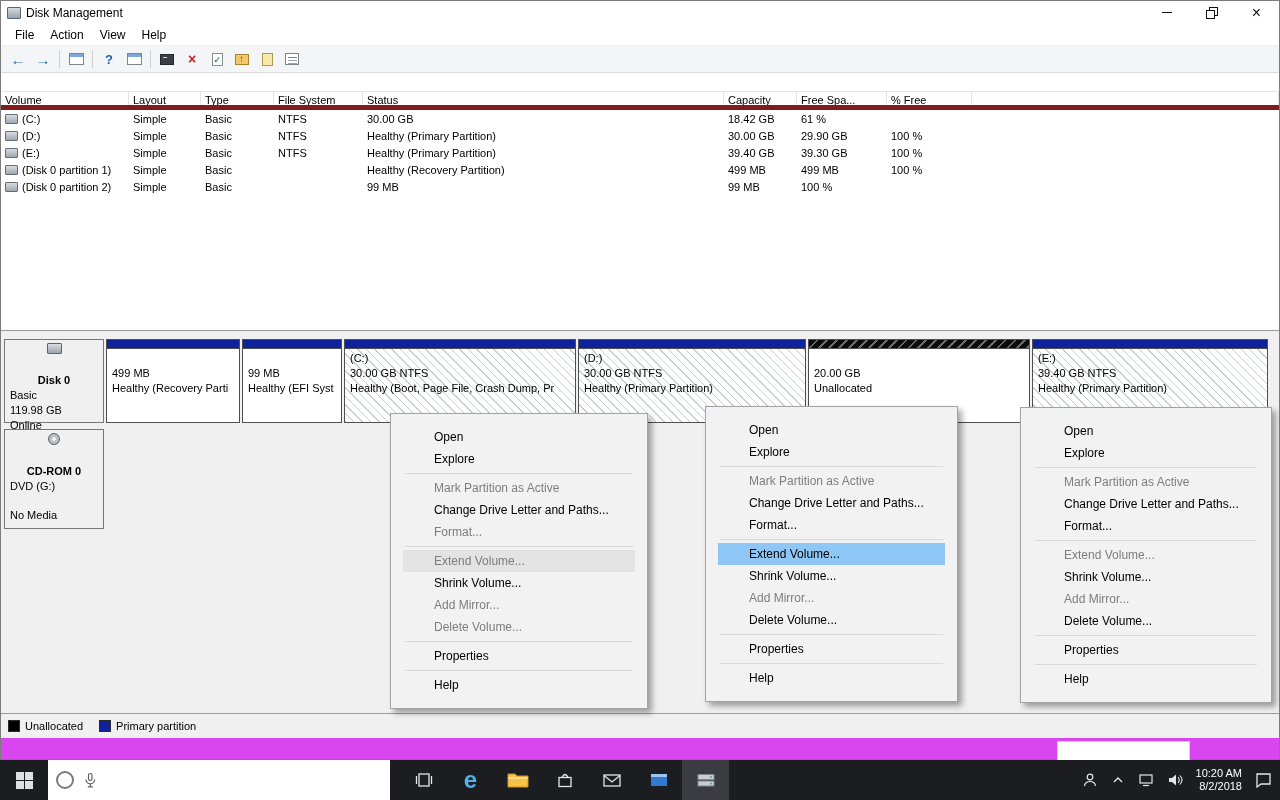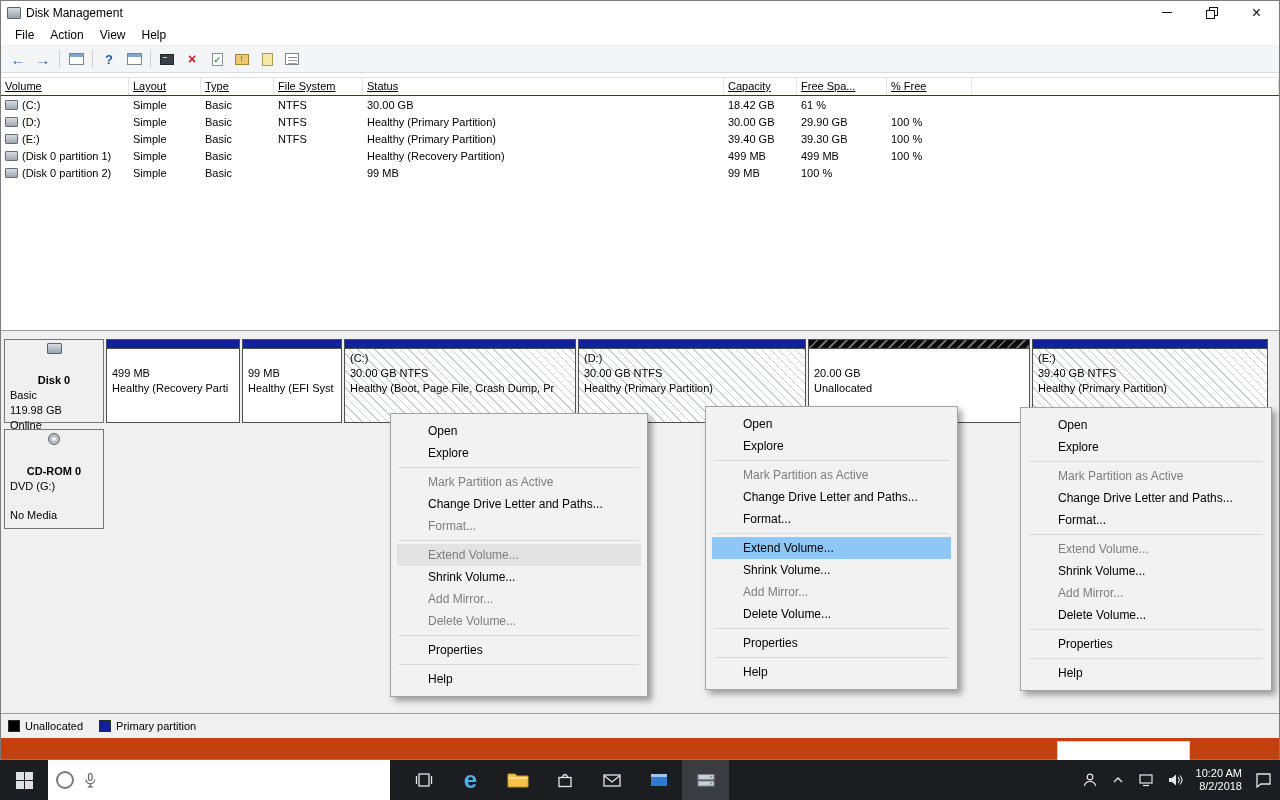--- a/index.html
+++ b/index.html
@@ -1,21 +1,21 @@
 <!DOCTYPE html>
 <html><head>
 <meta charset="utf-8">
 <style>
   * { margin:0; padding:0; box-sizing:border-box; }
   html,body { width:1280px; height:800px; overflow:hidden; }
   body { font-family:"Liberation Sans", sans-serif; font-size:12px; color:#000; background:#000; }
   #screen { position:relative; width:1280px; height:800px; background:#f0f0f0; overflow:hidden; }
 
   
-  #app { position:absolute; left:0; top:0; width:1280px; height:760px; background:#c2410c; border:1px solid #7c7c7c;padding-left:33px; }
+  #app { position:absolute; left:0; top:0; width:1280px; height:760px; background:#d946ef; border:1px solid #7c7c7c;padding-left:33px; }
 
   .titlebar { position:absolute; top:0; left:0; right:0; height:23px; background:#fff; display:flex; align-items:center; }
   .title-icon { width:14px; height:12px; margin:0 5px 0 6px; background:linear-gradient(#d6dbe0,#9aa2ab); border:1px solid #5d646c; border-radius:1px; }
   .title-text { font-size:12px; }
   .caption-group { margin-left:auto; display:flex; height:100%; }
   .caption-btn { width:45px; height:100%; display:flex; align-items:center; justify-content:center; font-size:13px; color:#111; }
   .min-glyph { width:10px; height:1px; background:#111; display:inline-block; }
 
   .menubar { position:absolute; top:23px; left:0; right:0; height:22px; background:#fff; display:flex; align-items:center; padding-left:6px; border-bottom:1px solid #f0f0f0; }
   .mitem { padding:3px 8px; font-size:12px; }
@@ -33,21 +33,21 @@
   .doc-glyph { width:11px; height:13px; background:#fff; border:1px solid #8a8f96; position:relative; }
   .doc-glyph .chk { position:absolute; left:1px; top:2px; color:#2c9b3f; font-size:9px; font-weight:bold; line-height:1; }
   .folderup-glyph { width:14px; height:11px; background:#f2c96a; border:1px solid #a8832f; position:relative; }
   .folderup-glyph::before { content:"↑"; position:absolute; left:3px; top:-2px; font-size:10px; color:#2255aa; font-weight:bold; }
   .ydoc-glyph { width:11px; height:13px; background:#f7e9a8; border:1px solid #a89a4f; }
   .list-glyph { width:14px; height:12px; background:#fff; border:1px solid #7d858d; position:relative; }
   .list-glyph::before { content:""; position:absolute; left:2px; top:3px; width:9px; height:1px; background:#4e90d0; box-shadow:0 3px 0 #9aa0a8, 0 6px 0 #9aa0a8; }
 
   
   .listview { position:absolute; top:72px; left:0; right:0; height:257px; background:#fff; }
-  .lv-header { display:grid; grid-template-columns:128px 72px 73px 89px 361px 73px 90px 85px 1fr; height:19px; margin-top:4px; border-top:1px solid #e4e4e4; border-bottom:1px solid #7f1d1d;text-decoration:underline; }
+  .lv-header { display:grid; grid-template-columns:128px 72px 73px 89px 361px 73px 90px 85px 1fr; height:19px; margin-top:18px; border-top:1px solid #e4e4e4; border-bottom:5px solid #7f1d1d;text-decoration:underline; }
   .hc { font-size:11px; padding:2px 4px; border-right:1px solid #e4e4e4; white-space:nowrap; overflow:hidden; }
   .lv-row { display:grid; grid-template-columns:128px 72px 73px 89px 361px 73px 90px 85px 1fr; height:17px; align-items:center; }
   .lv-cell { font-size:11px; padding:0 4px; white-space:nowrap; overflow:hidden; }
   .vol-cell { display:flex; align-items:center; gap:4px; }
   .vol-icon { flex:none; width:13px; height:10px; background:linear-gradient(#d8dde2,#9fa7b0); border:1px solid #656c75; border-radius:1px; }
 
   
   .bottom-pane { position:absolute; top:329px; left:0; right:0; height:383px; background:#f0f0f0; border-top:1px solid #9b9b9b; }
   .disk-row { position:absolute; left:3px; display:flex; align-items:stretch; }
   #disk0-row { top:8px; height:84px; }
@@ -63,21 +63,21 @@
   .unalloc .pbar { background:repeating-linear-gradient(135deg,#0a0a0a 0 5px,#6b6b6b 5px 7px); }
   .pbody { flex:1; padding:2px 5px; font-size:11px; line-height:15px; }
   .pline { min-height:15px; white-space:nowrap; overflow:hidden; }
   .hatched .pbody { background-image:repeating-linear-gradient(45deg, rgba(75,90,115,0.30) 0 1px, transparent 1px 6px); }
 
   .legend { position:absolute; top:712px; left:0; right:0; height:25px; background:#f0f0f0; border-top:1px solid #9b9b9b; display:flex; align-items:center; padding-left:7px; font-size:11px; }
   .lg-swatch { width:12px; height:12px; border:1px solid #2a2a2a; margin-right:5px; }
   .lg-label { margin-right:16px; }
 
   
-  .cmenu { position:absolute; background:#f2f2f2; border:1px solid #a3a3a3; box-shadow:4px 4px 6px rgba(0,0,0,0.35); padding:6px; z-index:60; }
+  .cmenu { position:absolute; background:#f2f2f2; border:1px solid #a3a3a3; box-shadow:4px 4px 6px rgba(0,0,0,0.35); padding:12px; z-index:60; }
   .mi { height:22px; line-height:22px; padding-left:31px; padding-right:18px; font-size:12px; white-space:nowrap; }
   .mi.disabled { color:#7d7d7d; }
   .mi.hlgray { background:#e3e3e3; }
   .mi.hlblue { background:#8ec6f5; }
   .msep { height:1px; background:#d9d9d9; margin:3px 2px; }
   #menu-c { left:390px; top:413px; width:258px; }
   #menu-d { left:705px; top:406px; width:253px; }
   #menu-e { left:1020px; top:407px; width:252px; }
 
   .flyout { position:absolute; left:1057px; top:741px; width:133px; height:21px; background:#fff; border:1px solid #d4d4d4; z-index:40; }

